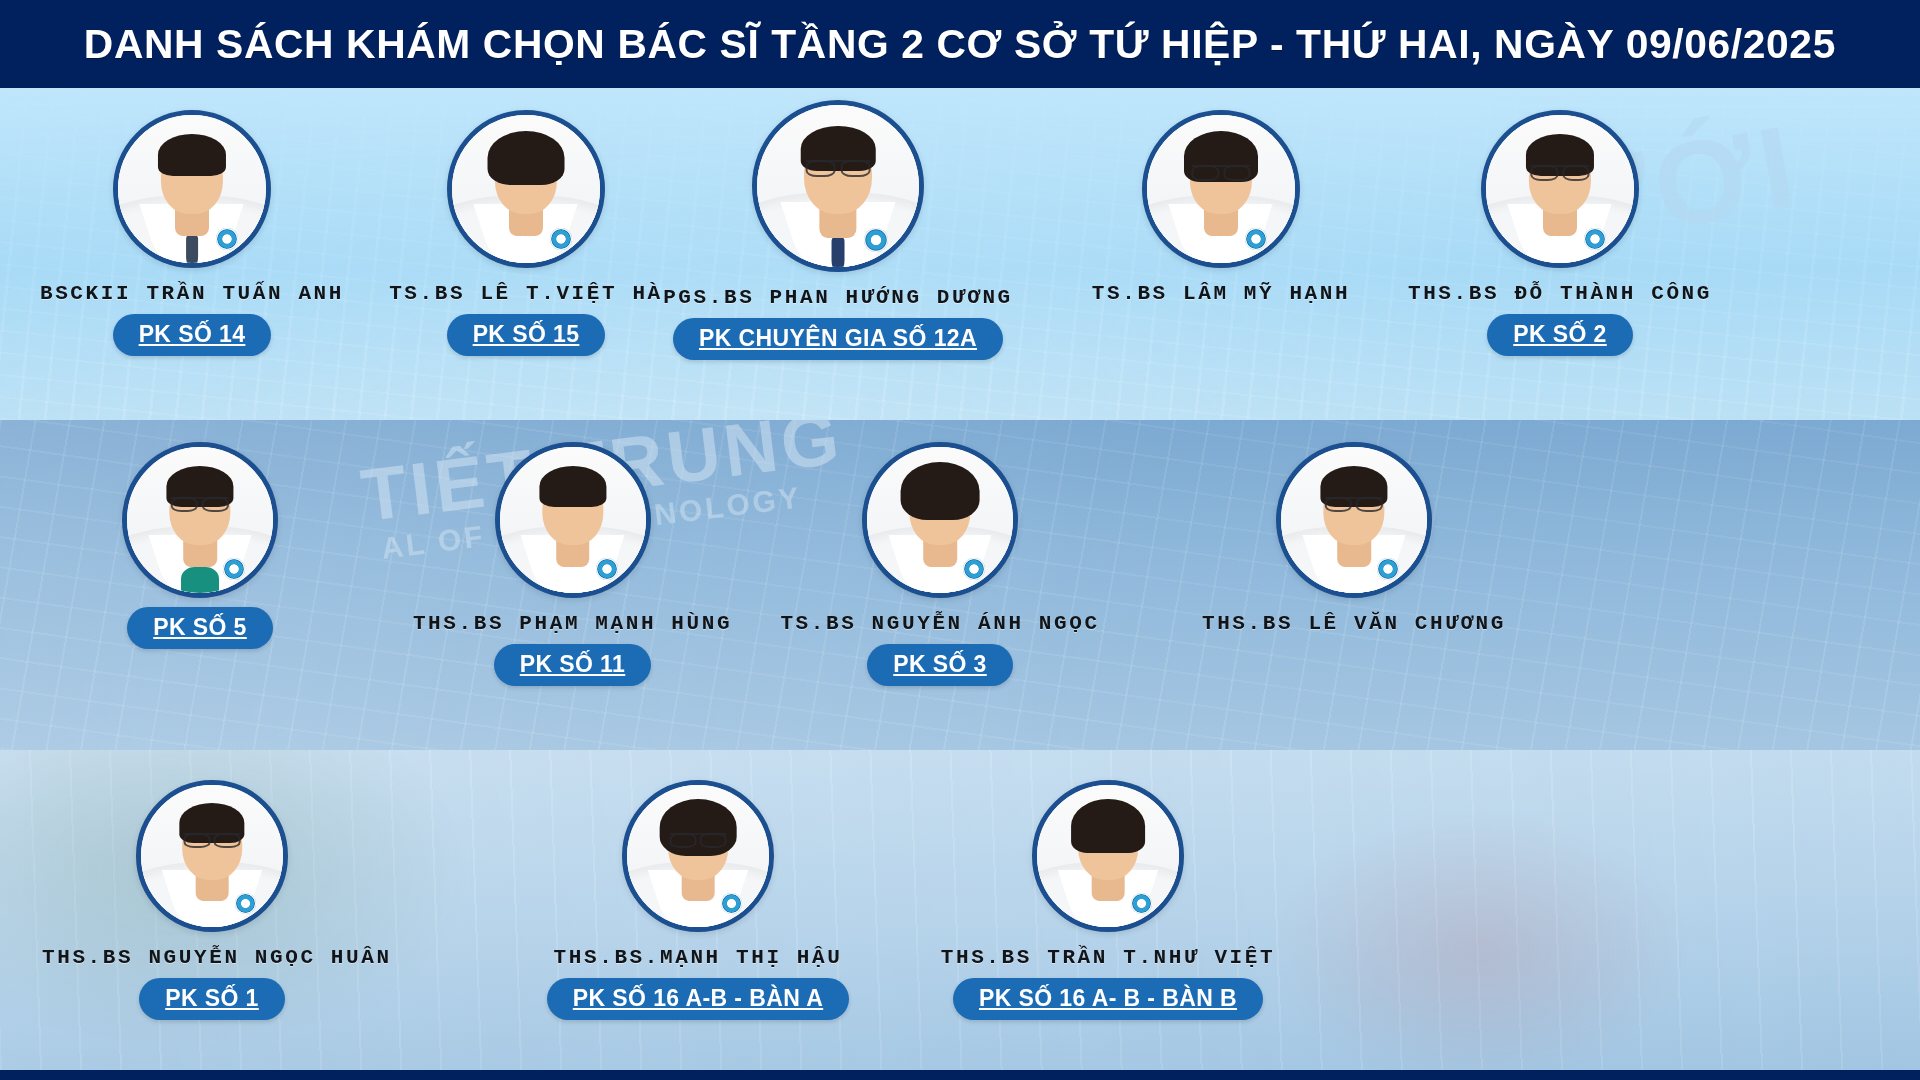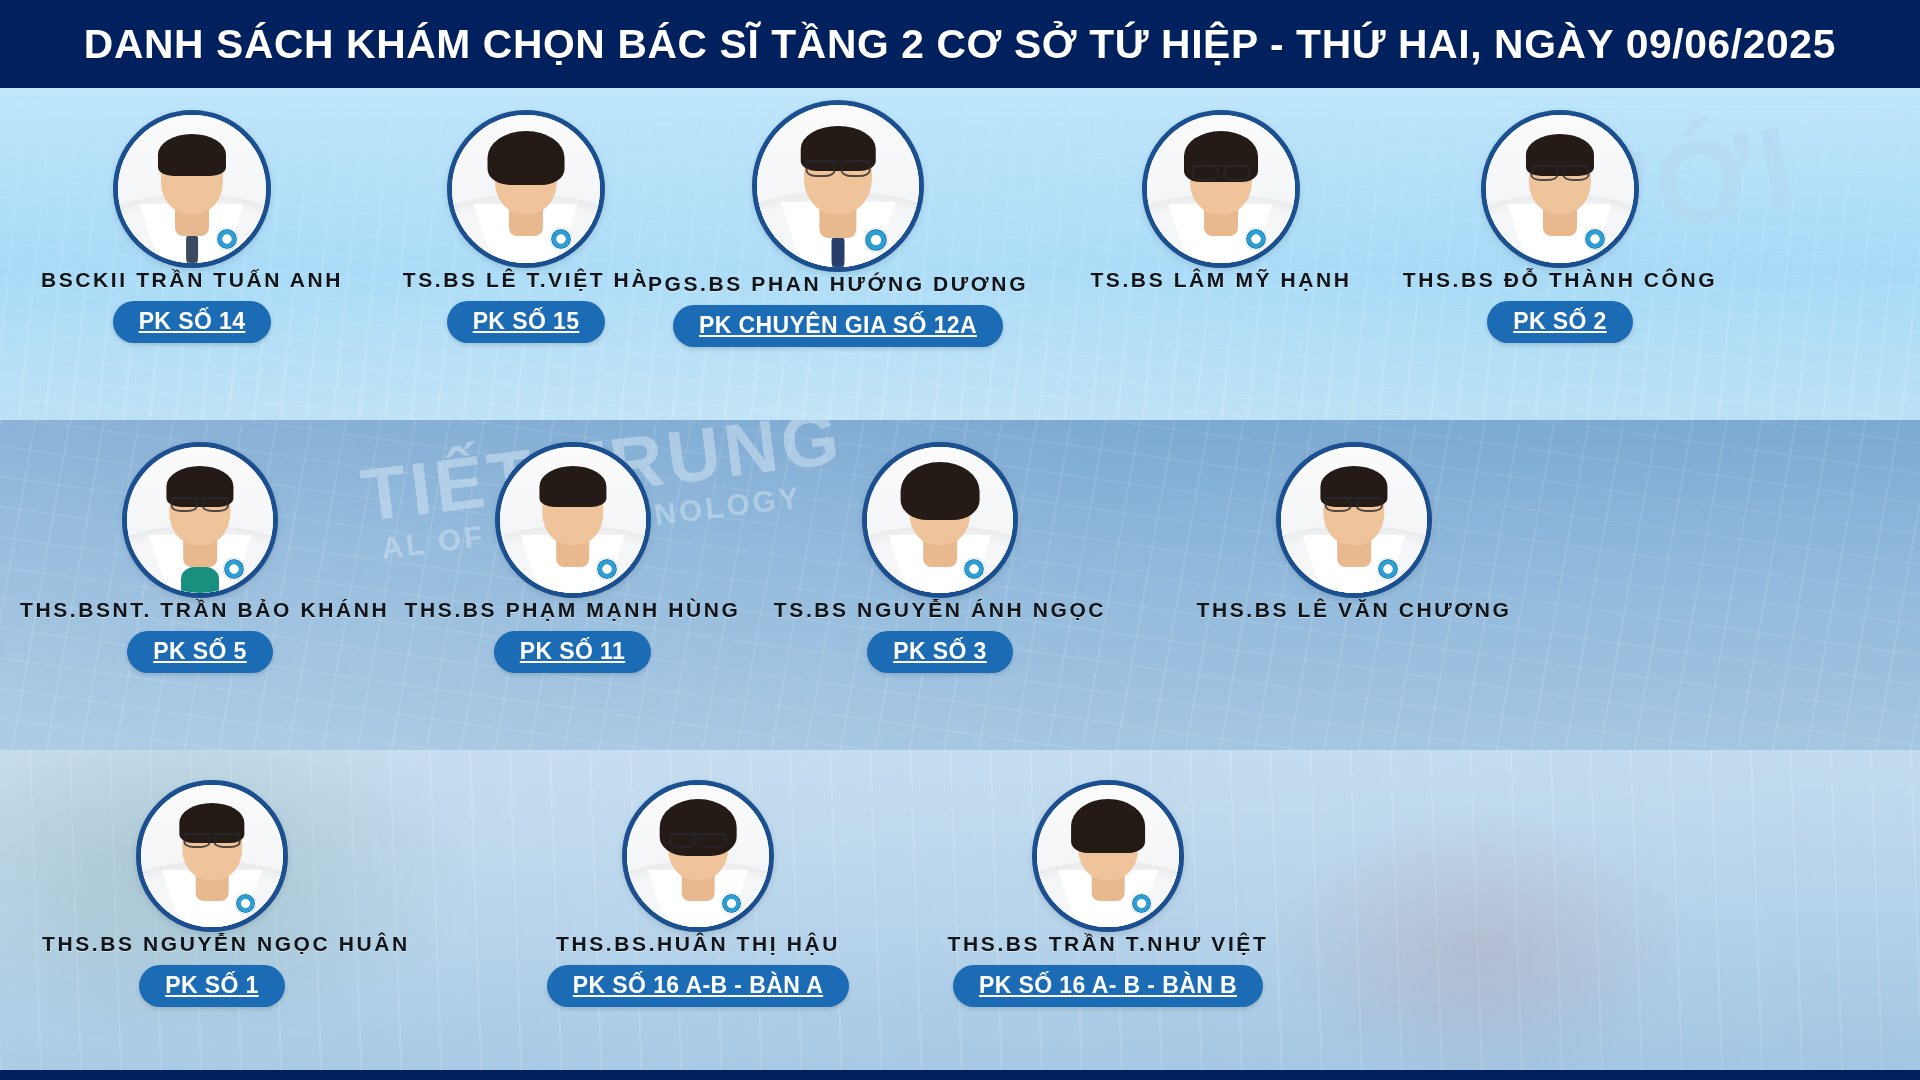--- a/index.html
+++ b/index.html
@@ -162,27 +162,27 @@
   }
   .face .logo {
     position:absolute; right:19%; bottom:9%; width:15%; height:15%;
     border-radius:50%;
     background:radial-gradient(circle at 50% 50%, #ffffff 28%, #2e9fd4 32%, #2e9fd4 55%, #1b6fa8 60%, #ffffff 66%, #2e9fd4 72%, #1b6fa8 100%);
     box-shadow:0 0 0 1px rgba(255,255,255,.7) inset;
   }
   .face.f-bg-grey { background:linear-gradient(180deg,#fbfbfb 0%,#eef1f4 100%); }
 
   .doc-name {
-    margin-top:0;
+    margin-top:14px;
     color:#111418;
     font-weight:bold;
     font-size:21px;
     letter-spacing:2.6px;
     white-space:nowrap;
-    font-family:Liberation Sans, sans-serif;
+    font-family:Liberation Mono, monospace;
     text-shadow:0 1px 0 rgba(255,255,255,.45);
   }
   .pk-badge {
     display:inline-block;
     margin-top:9px;
     background:#1b6bb5;
     color:#ffffff;
     font-weight:bold;
     font-size:23px;
     letter-spacing:0.4px;
@@ -303,21 +303,20 @@
           <div class="collarL"></div>
           <div class="collarR"></div>
         <div class="neck"></div>
           <div class="head"></div>
           <div class="hair"></div>
         <div class="glasses"></div>
           <div class="scrub"></div>
           <div class="logo"></div>
       </div>
     </div>
-    <div class="doc-name">THS.BSNT. TRẦN BẢO KHÁNH</div>
     <div><span class="pk-badge">PK SỐ 5</span></div>
   </div>
 
   <div class="card" style="left:395px; top:22px; width:355px;">
     <div class="avatar" style="width:156px;height:156px;">
       <div class="face f-bg-grey">
         <div class="coat"></div>
           <div class="collarL"></div>
           <div class="collarR"></div>
         <div class="neck"></div>
@@ -390,21 +389,21 @@
         <div class="coat"></div>
           <div class="collarL"></div>
           <div class="collarR"></div>
         <div class="neck"></div>
           <div class="head"></div>
         <div class="hair" style="width:54%;height:40%;top:10%;border-radius:50% 50% 34% 34%;"></div>
         <div class="glasses"></div>
           <div class="logo"></div>
       </div>
     </div>
-    <div class="doc-name">THS.BS.HUÂN THỊ HẬU</div>
+    <div class="doc-name">THS.BS.MẠNH THỊ HẬU</div>
     <div><span class="pk-badge">PK SỐ 16 A-B - BÀN A</span></div>
   </div>
 
   <div class="card" style="left:930px; top:30px; width:356px;">
     <div class="avatar" style="width:152px;height:152px;">
       <div class="face f-bg-grey">
         <div class="coat"></div>
           <div class="collarL"></div>
           <div class="collarR"></div>
         <div class="neck"></div>

